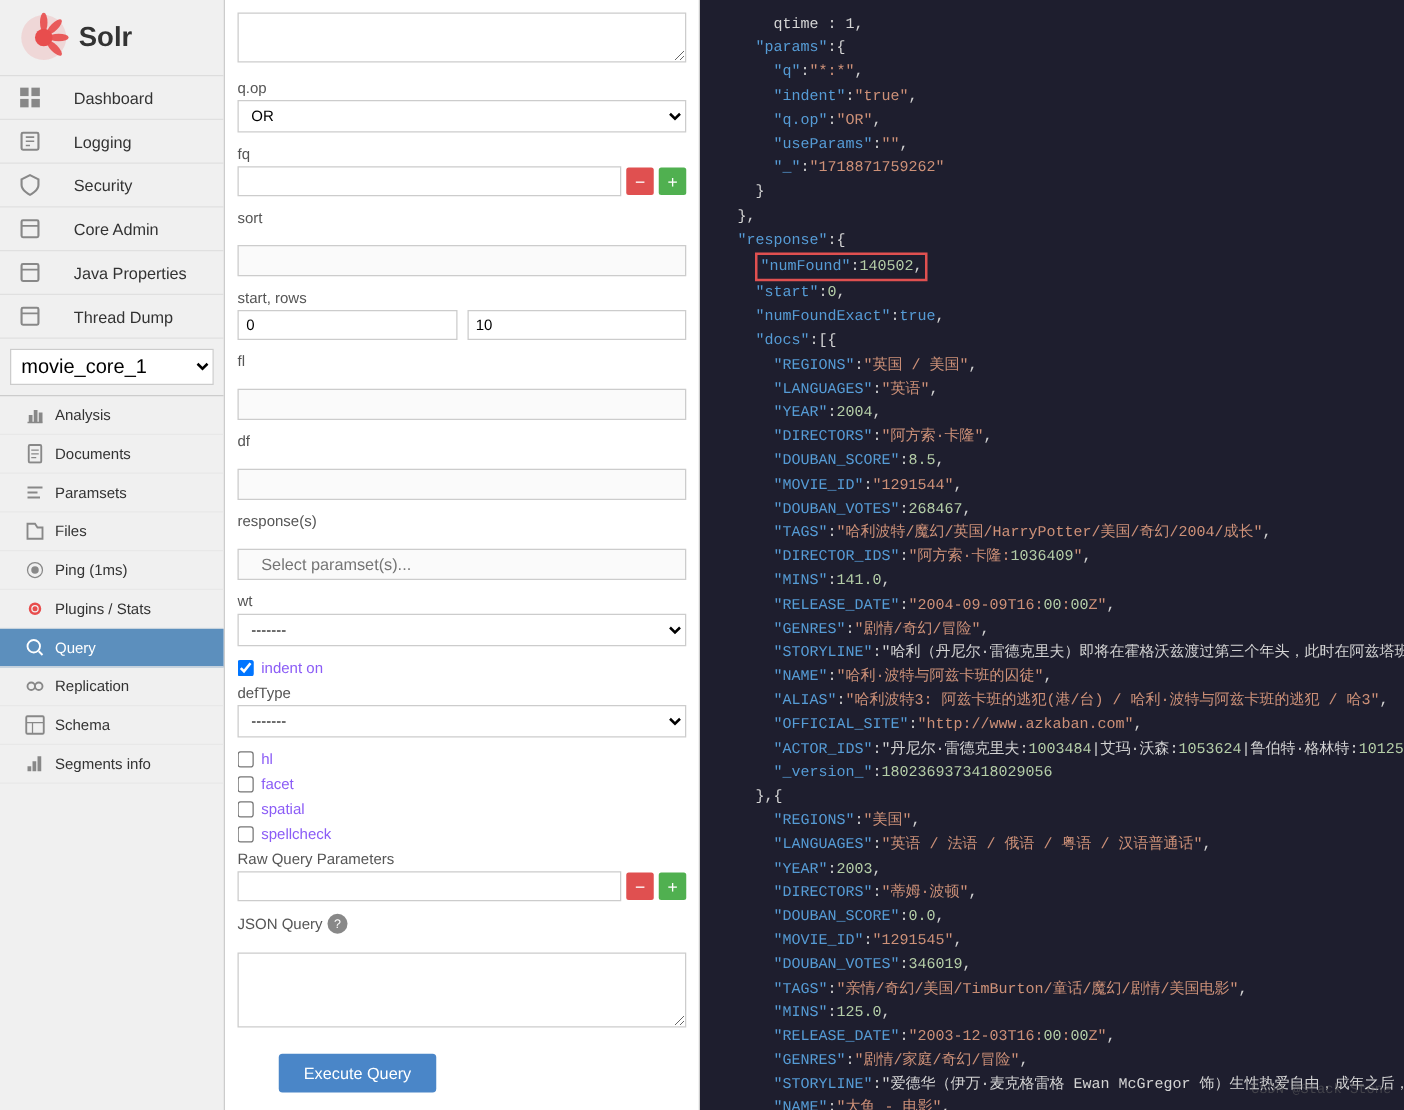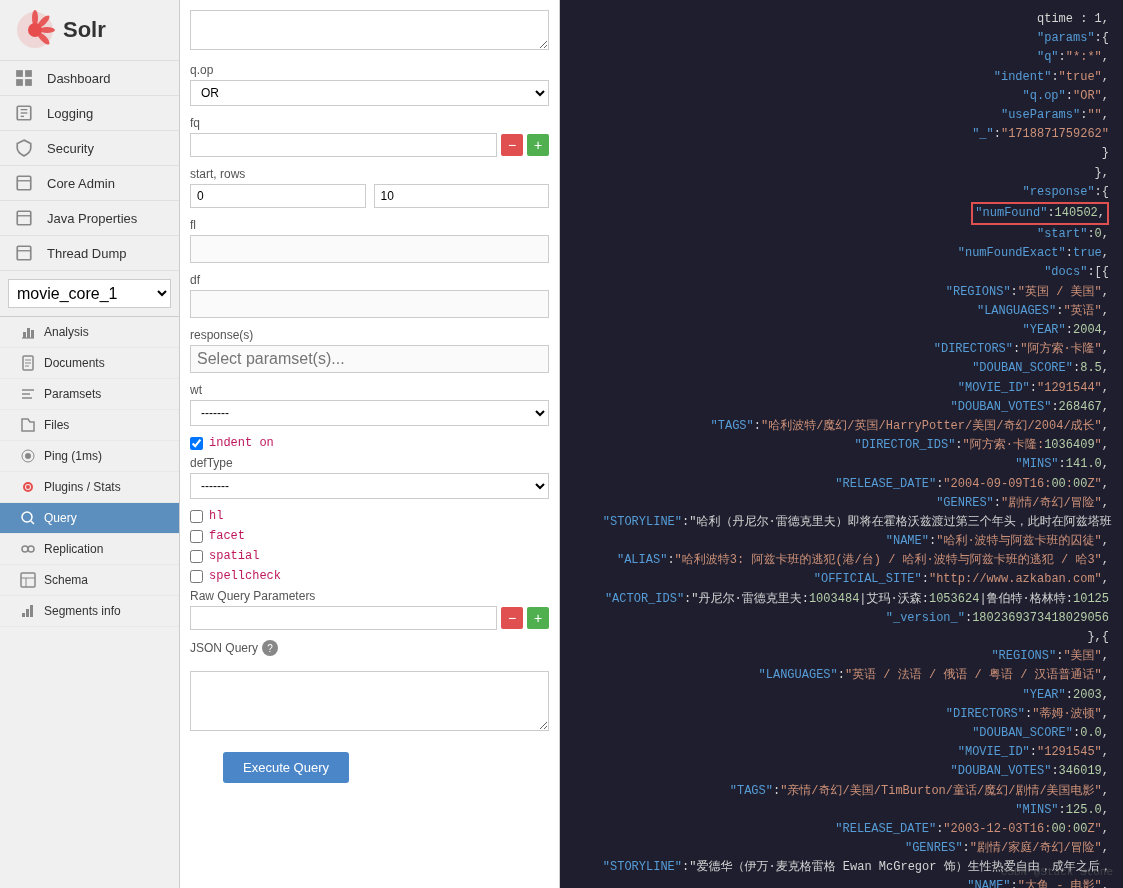--- a/index.html
+++ b/index.html
@@ -31,21 +31,21 @@
       font-weight: bold;
       color: #333;
     }
     .sidebar-nav-item {
       display: flex;
       align-items: center;
       padding: 8px 15px;
       cursor: pointer;
       color: #333;
       font-size: 13px;
-      gap: 14px;
+      gap: 26px;
       border-bottom: 1px solid #e0e0e0;
     }
     .sidebar-nav-item .nav-icon { width: 18px; height: 18px; flex-shrink: 0; }
 
     .core-selector-container {
       padding: 8px;
       border-bottom: 1px solid #ccc;
     }
     .core-selector {
       width: 100%;
@@ -89,24 +89,25 @@
       margin-bottom: 10px;
     }
     .form-group label {
       display: block;
       font-size: 12px;
       color: #555;
       margin-bottom: 3px;
     }
     .form-input {
       width: 100%;
-      padding: 4px 6px;
-      border: 1px solid #ccc;
-      font-size: 16px;
+      padding: 4px 18px;
+      border: 1px solid #ccc;
+      font-size: 13px;
       background: #fafafa;
+      margin-top: 12px;
     }
     .form-select {
       width: 100%;
       padding: 4px 6px;
       border: 1px solid #ccc;
       font-size: 12px;
       background: white;
     }
 
     .fq-row {
@@ -159,22 +160,21 @@
     }
 
     .checkbox-row {
       display: flex;
       align-items: center;
       gap: 6px;
       margin-bottom: 6px;
     }
     .checkbox-row label {
       font-size: 12px;
-      color: #be185d;
-      font-family: Liberation Mono, monospace;
+      color: #8b5cf6;
     }
 
     .raw-query-row {
       display: flex;
       gap: 4px;
       align-items: center;
     }
     .raw-query-row input {
       flex: 1;
       padding: 4px 6px;
@@ -219,25 +219,24 @@
       font-size: 12px;
       color: #555;
       margin-bottom: 3px;
     }
 
     
     #results-panel {
       flex: 1;
       background: #1e1e2e;
       overflow-y: auto;
-      padding: 10px 14px;
+      padding: 10px 30px;
       font-family: 'Courier New', monospace;
       font-size: 12px;
       color: #d4d4d4;
-      text-align: right;
     }
 
     .json-line { white-space: pre; line-height: 1.6; }
     .json-key { color: #569cd6; }
     .json-string { color: #ce9178; }
     .json-number { color: #b5cea8; }
     .json-bool { color: #569cd6; }
     .json-highlight-box {
       display: inline-block;
       background: transparent;
@@ -442,20 +441,24 @@
     <div class="form-group">
       <label class="section-label">fq</label>
       <div class="fq-row">
         <input type="text" value="" style="">
         <button class="btn-minus">−</button>
         <button class="btn-plus">+</button>
       </div>
     </div>
 
     
+    <div class="form-group">
+      <label class="section-label">sort</label>
+      <input type="text" class="form-input" value="" style="">
+    </div>
 
     
     <div class="form-group">
       <label class="section-label">start, rows</label>
       <div class="start-rows-row">
         <input type="text" value="0" style="">
         <input type="text" value="10" style="">
       </div>
     </div>
 

